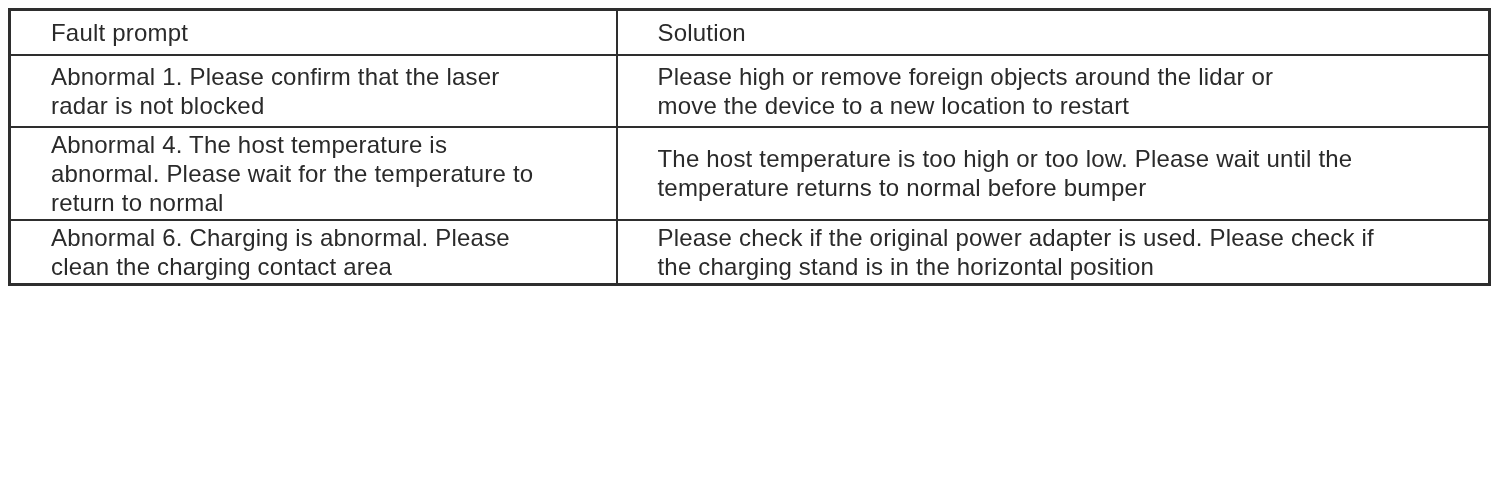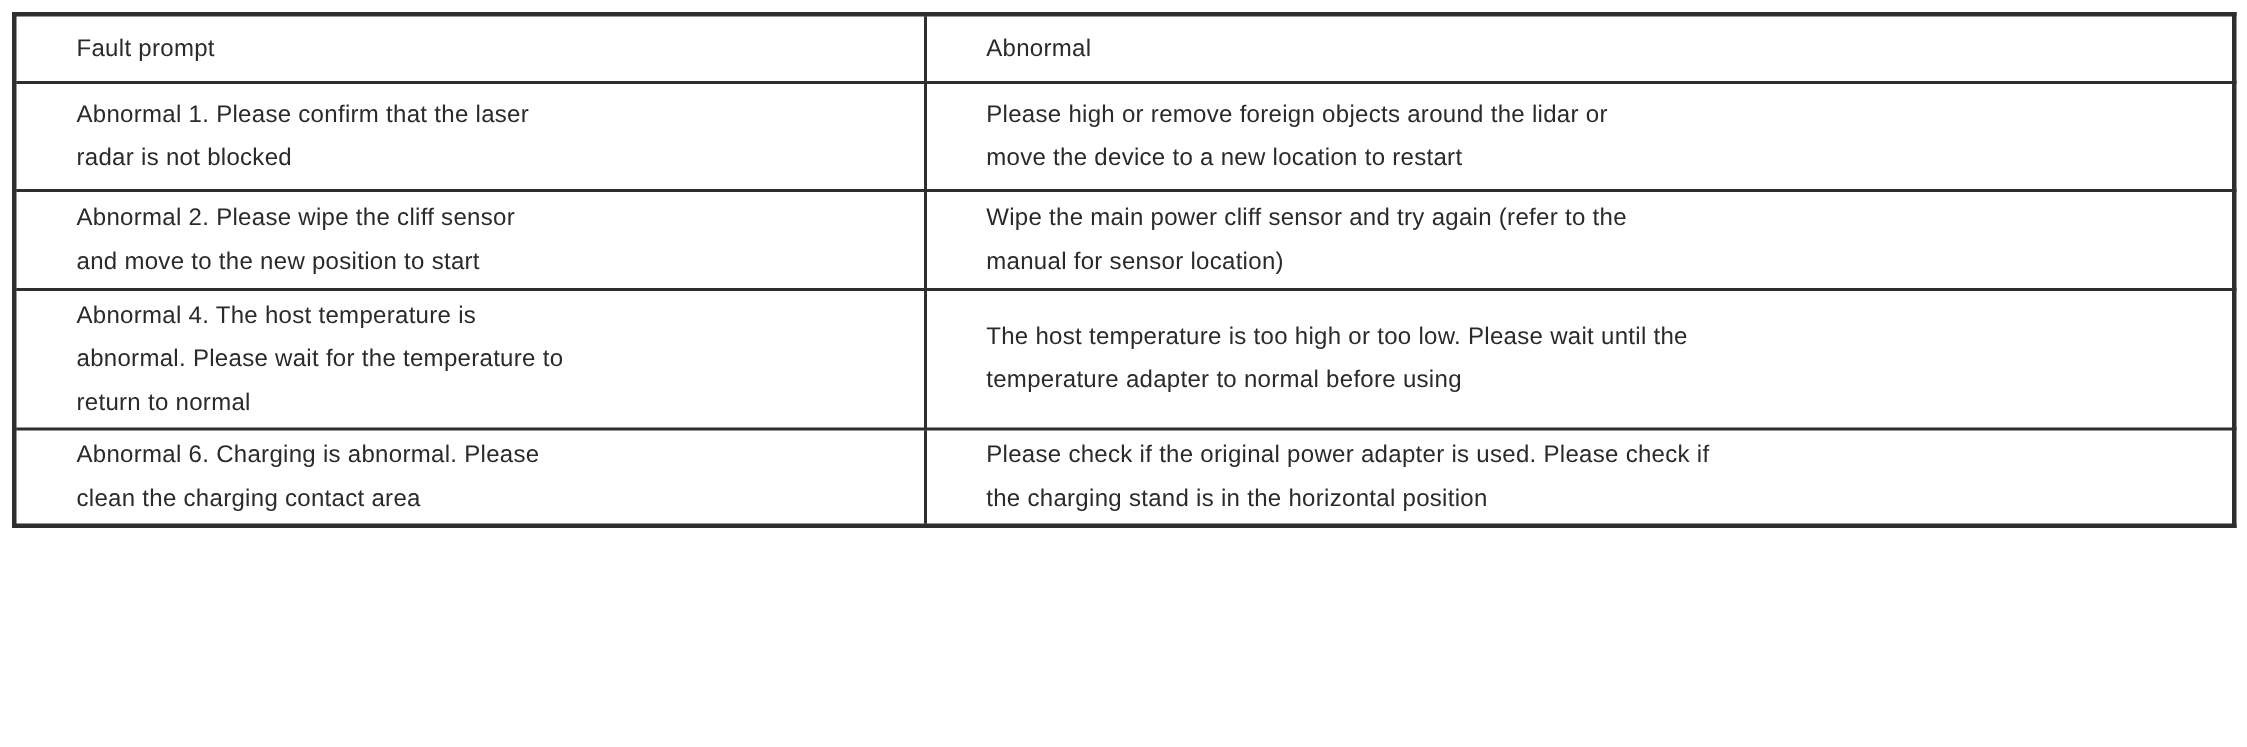--- a/index.html
+++ b/index.html
@@ -25,21 +25,21 @@
     width: 1480px;
     border: 3px solid #2e2e2e;
   }
   table.fault-table col.col-fault    { width: 607px; }
   table.fault-table col.col-solution { width: 873px; }
   table.fault-table td, table.fault-table th {
     border: 2px solid #2e2e2e;
     vertical-align: middle;
     text-align: left;
     font-weight: normal;
-    font-size: 16px;
+    font-size: 24px;
     line-height: 29px;
     letter-spacing: 0.2px;
     color: #2a2a2a;
     padding: 2px 18px 2px 40px;
     white-space: pre-line;
     overflow: hidden;
     box-sizing: border-box;
   }
   tr.hdr  { height: 45px; }
   tr.r0   { height: 72px; }
@@ -54,40 +54,34 @@
 
 <div class="page">
   <table class="fault-table">
     <colgroup>
       <col class="col-fault">
       <col class="col-solution">
     </colgroup>
     <tbody>
       <tr class="hdr">
         <td>Fault prompt</td>
-        <td>Abnormal</td>
+        <td>Solution</td>
       </tr>
       <tr class="r0">
         <td>Abnormal 1. Please confirm that the laser
 radar is not blocked</td>
         <td>Please high or remove foreign objects around the lidar or
 move the device to a new location to restart</td>
       </tr>
-      <tr class="r1">
-        <td>Abnormal 2. Please wipe the cliff sensor
-and move to the new position to start</td>
-        <td>Wipe the main power cliff sensor and try again (refer to the
-manual for sensor location)</td>
-      </tr>
       <tr class="r4">
         <td>Abnormal 4. The host temperature is
 abnormal. Please wait for the temperature to
 return to normal</td>
         <td>The host temperature is too high or too low. Please wait until the
-temperature adapter to normal before using</td>
+temperature returns to normal before bumper</td>
       </tr>
       <tr class="r5">
         <td>Abnormal 6. Charging is abnormal. Please
 clean the charging contact area</td>
         <td>Please check if the original power adapter is used. Please check if
 the charging stand is in the horizontal position</td>
       </tr>
     </tbody>
   </table>
 </div>

